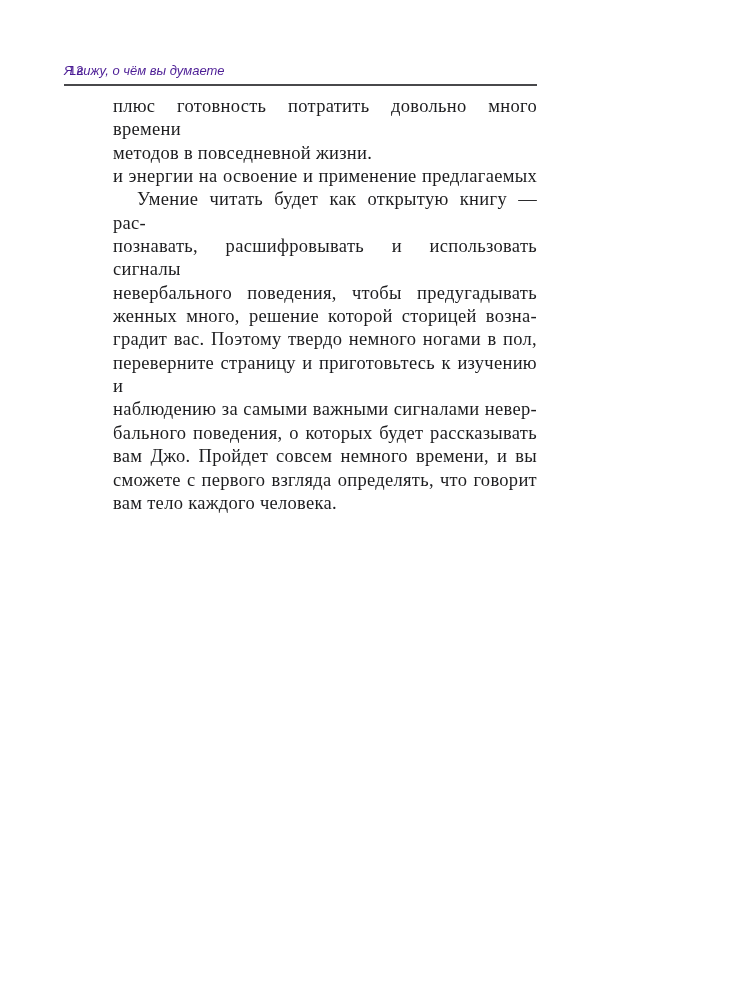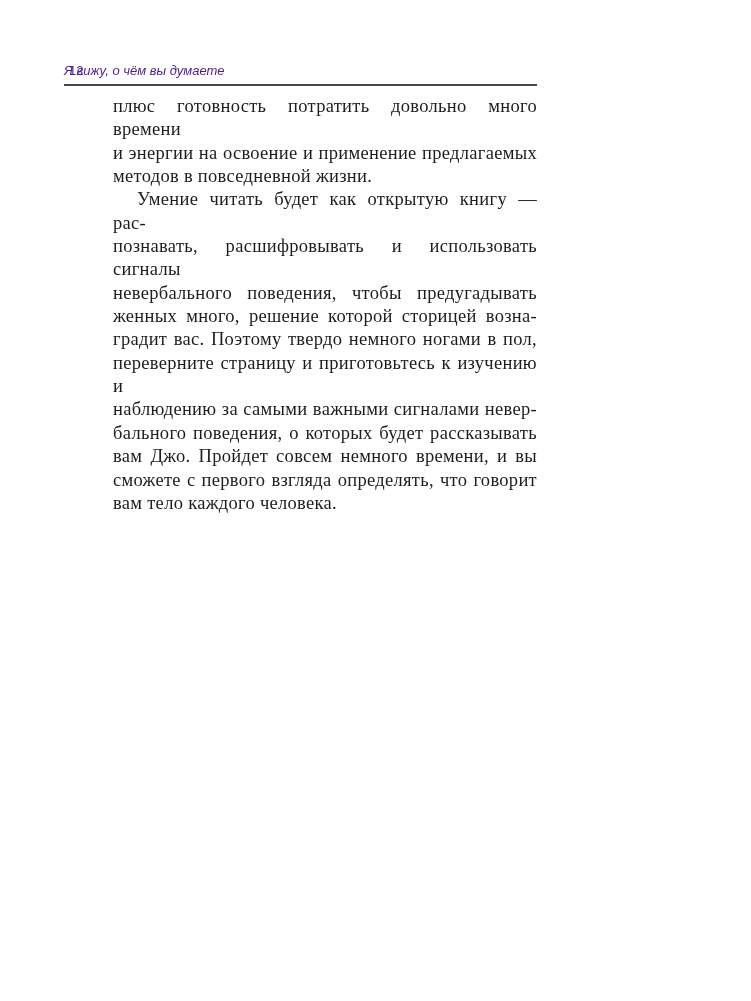--- a/index.html
+++ b/index.html
@@ -76,22 +76,22 @@
     <span class="pagenum">12</span>
     <span class="title">Я вижу, о чём вы думаете</span>
   </div>
 
   <div class="rule"></div>
 
   <div class="bodytext">
 
     <p class="para">
       <span class="ln">плюс готовность потратить довольно много времени</span>
+      <span class="ln last">методов в повседневной жизни.</span>
       <span class="ln">и энергии на освоение и применение предлагаемых</span>
-      <span class="ln last">методов в повседневной жизни.</span>
     </p>
 
     <p class="para">
       <span class="ln indent">Умение читать будет как открытую книгу — рас-</span>
       <span class="ln">познавать, расшифровывать и использовать сигналы</span>
       <span class="ln">невербального поведения, чтобы предугадывать</span>
       <span class="ln">женных много, решение которой сторицей возна-</span>
       <span class="ln">градит вас. Поэтому твердо немного ногами в пол,</span>
       <span class="ln">переверните страницу и приготовьтесь к изучению и</span>
       <span class="ln">наблюдению за самыми важными сигналами невер-</span>

